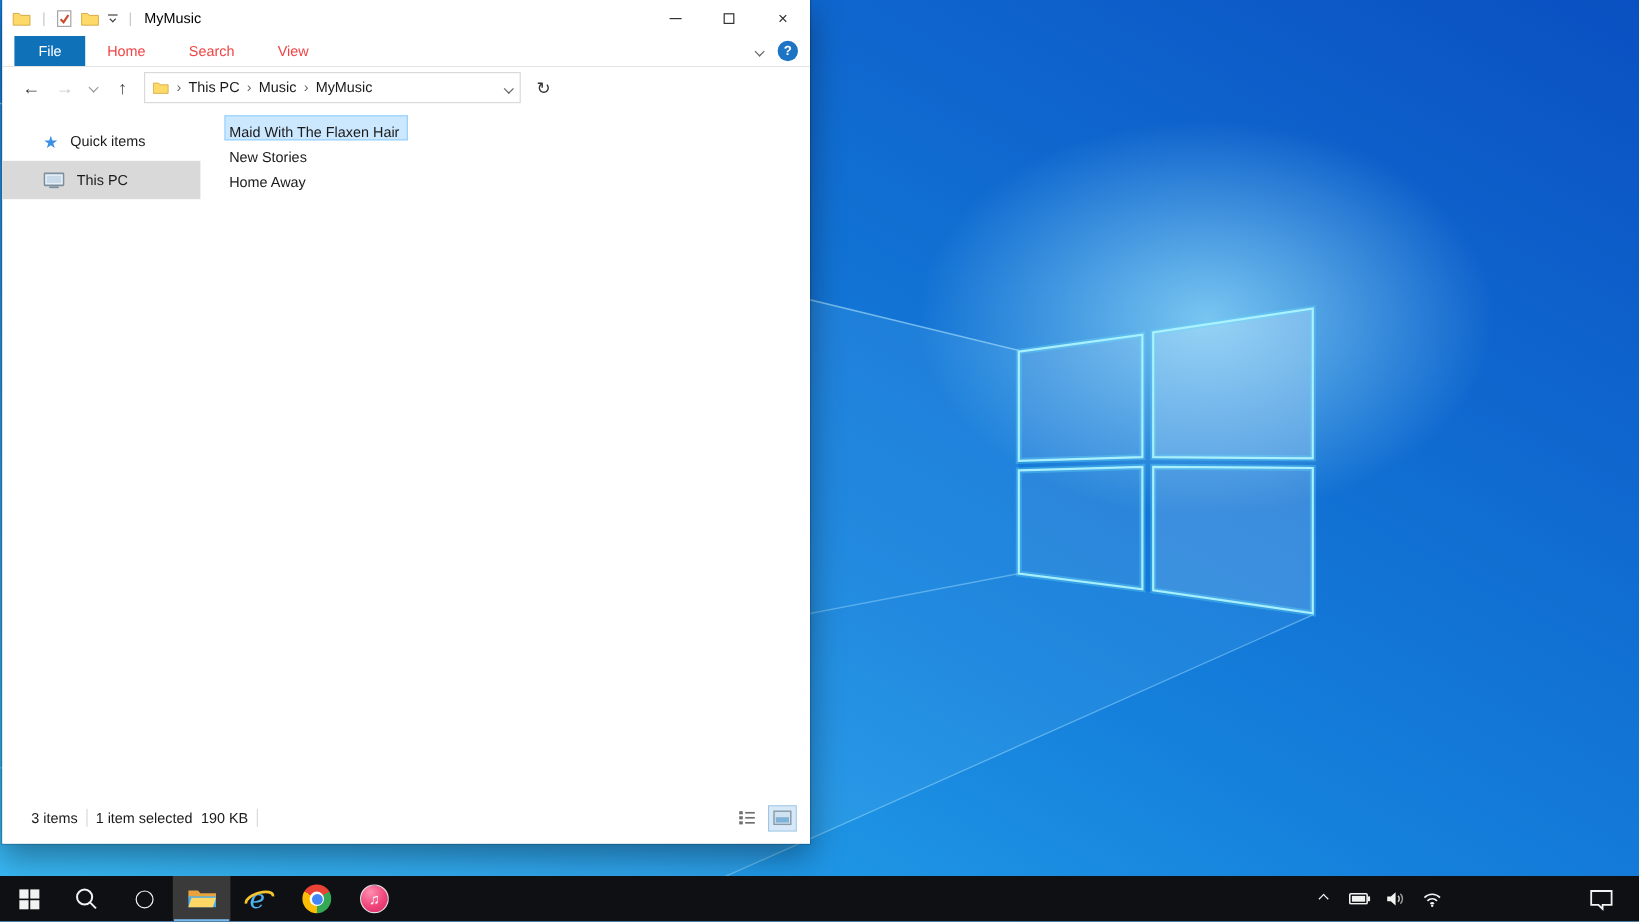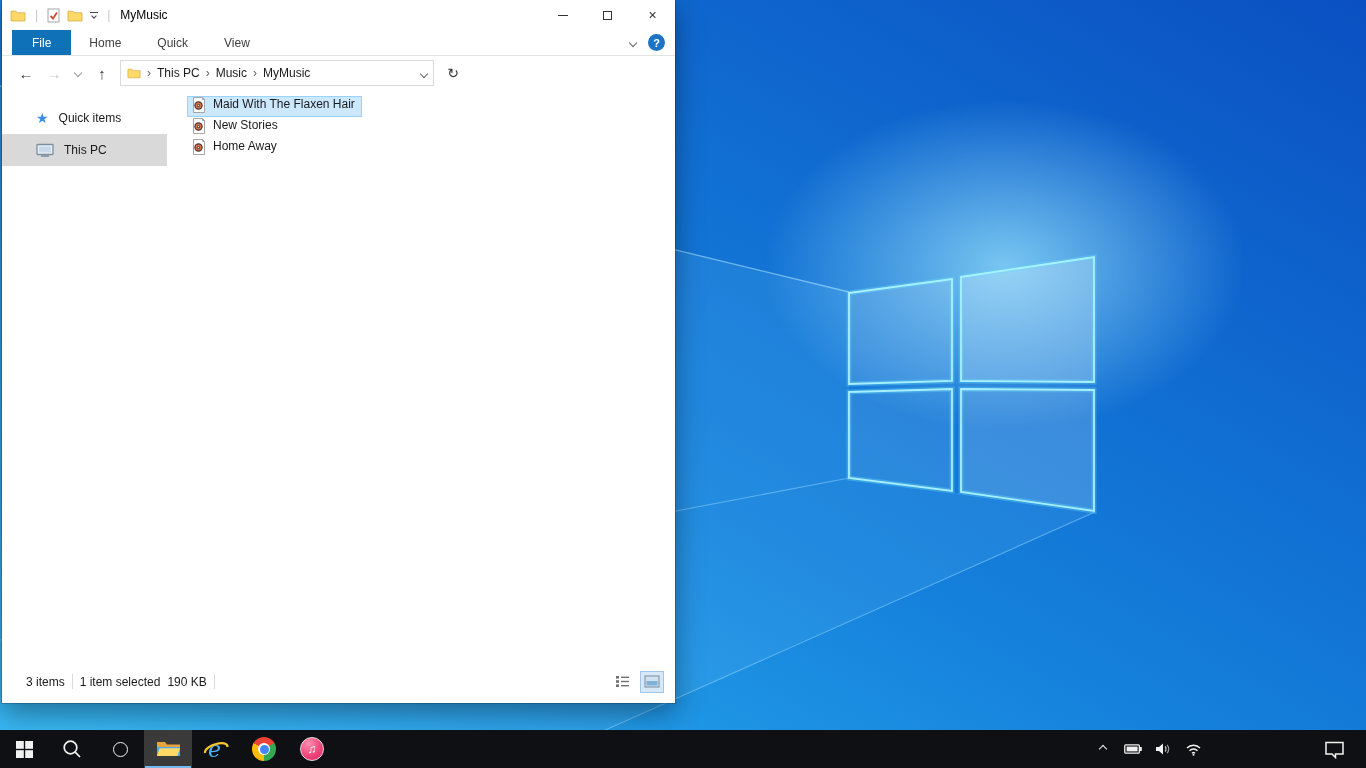--- a/index.html
+++ b/index.html
@@ -21,21 +21,21 @@
   .max-glyph { width:9px; height:9px; border:1px solid #333; }
   .close-glyph { font-size:14px; line-height:1; }
 
   .chev { display:inline-block; width:6px; height:6px; border-right:1.4px solid currentColor; border-bottom:1.4px solid currentColor; transform:rotate(45deg); }
   .chev-up { transform:rotate(-135deg); }
   .qat-custom { display:inline-flex; flex-direction:column; align-items:center; gap:1px; color:#444; }
   .qat-custom .bar { width:8px; height:1px; background:#444; }
   .qat-custom .chev { width:4px; height:4px; }
 
   .tabs-row { height:26px; display:flex; align-items:stretch; border-bottom:1px solid #e3e3e3; background:#fff; flex:0 0 auto;justify-content:center; }
-  .tab { padding:0 18px; display:flex; align-items:center; font-size:12px; color:#404040; }
+  .tab { padding:0 18px; display:flex; align-items:center; font-size:12px; color:#ef4444; }
   .tab.active { background:#0f72b9; color:#fff; margin-left:10px; padding:0 20px; }
   .ribbon-right { margin-left:auto; display:flex; align-items:center; gap:12px; padding-right:10px; color:#666; }
   .help-btn { width:17px; height:17px; border-radius:50%; background:#1d74c4; color:#fff; font-size:11px; font-weight:bold; display:flex; align-items:center; justify-content:center; }
 
   .navbar { height:34px; display:flex; align-items:center; padding:0 10px 0 14px; gap:8px; background:#fff; flex:0 0 auto; }
   .nav-btn { font-size:15px; line-height:1; color:#3b3b3b; display:flex; align-items:center; justify-content:center; width:20px; }
   .nav-btn.disabled { color:#c9c9c9; }
   .nav-chev { color:#9a9a9a; width:12px; }
   .addressbar { display:flex; align-items:center; height:26px; border:1px solid #d9d9d9; background:#fff; width:314px; padding:0 6px; gap:6px; }
   .crumb { display:flex; align-items:center; gap:6px; }
@@ -46,21 +46,21 @@
   .searchbox input { border:none; outline:none; flex:1; font-size:12px; font-family:inherit; color:#333; background:transparent; }
   .searchbox input::placeholder { color:#767676; }
 
   .content { flex:1; display:flex; background:#fff; overflow:hidden; }
   .sidebar { width:165px; padding-top:12px; flex:0 0 auto; }
   .side-item { height:32px; display:flex; align-items:center; gap:10px; padding-left:34px; }
   .side-item.selected { background:#d9d9d9; }
   .star-icon { color:#3d8fe3; font-size:14px; line-height:1; }
 
   .filelist { flex:1; padding:6px 0 0 20px; }
-  .file-row { height:21px; display:flex; align-items:flex-start; gap:6px; padding:0 6px 0 3px; width:fit-content; border:1px solid transparent; }
+  .file-row { height:21px; display:flex; align-items:flex-end; gap:6px; padding:0 6px 0 3px; width:fit-content; border:1px solid transparent;flex-direction:column; }
   .file-row.selected { background:#cce8ff; border-color:#99d1ff; }
 
   .statusbar { height:27px; display:flex; align-items:center; padding:0 12px 16px 24px; gap:7px; flex:0 0 auto; background:#fff; }
   .status-div { width:1px; height:15px; background:#d9d9d9; }
   .status-right { margin-left:auto; display:flex; gap:8px; align-items:center; }
   .view-btn { width:22px; height:20px; display:flex; align-items:center; justify-content:center; }
   .view-btn.active { background:#d7e9f9; outline:1px solid #9fc6e8; }
 
   
   #taskbar { position:absolute; left:0; bottom:0; width:1366px; height:38px; background:#0f1013; display:flex; align-items:stretch; z-index:5; }
@@ -153,21 +153,21 @@
           </div>
         <div class="win-btn">
             <span class="close-glyph">×</span>
           </div>
       </div>
     </div>
 
     <div class="tabs-row">
       <div class="tab active">File</div>
       <div class="tab">Home</div>
-      <div class="tab">Quick</div>
+      <div class="tab">Search</div>
       <div class="tab">View</div>
       <div class="ribbon-right">
         <span class="chev"></span>
         <span class="help-btn">?</span>
       </div>
     </div>
 
     <div class="navbar">
       <span class="nav-btn">←</span>
       <span class="nav-btn disabled">→</span>

